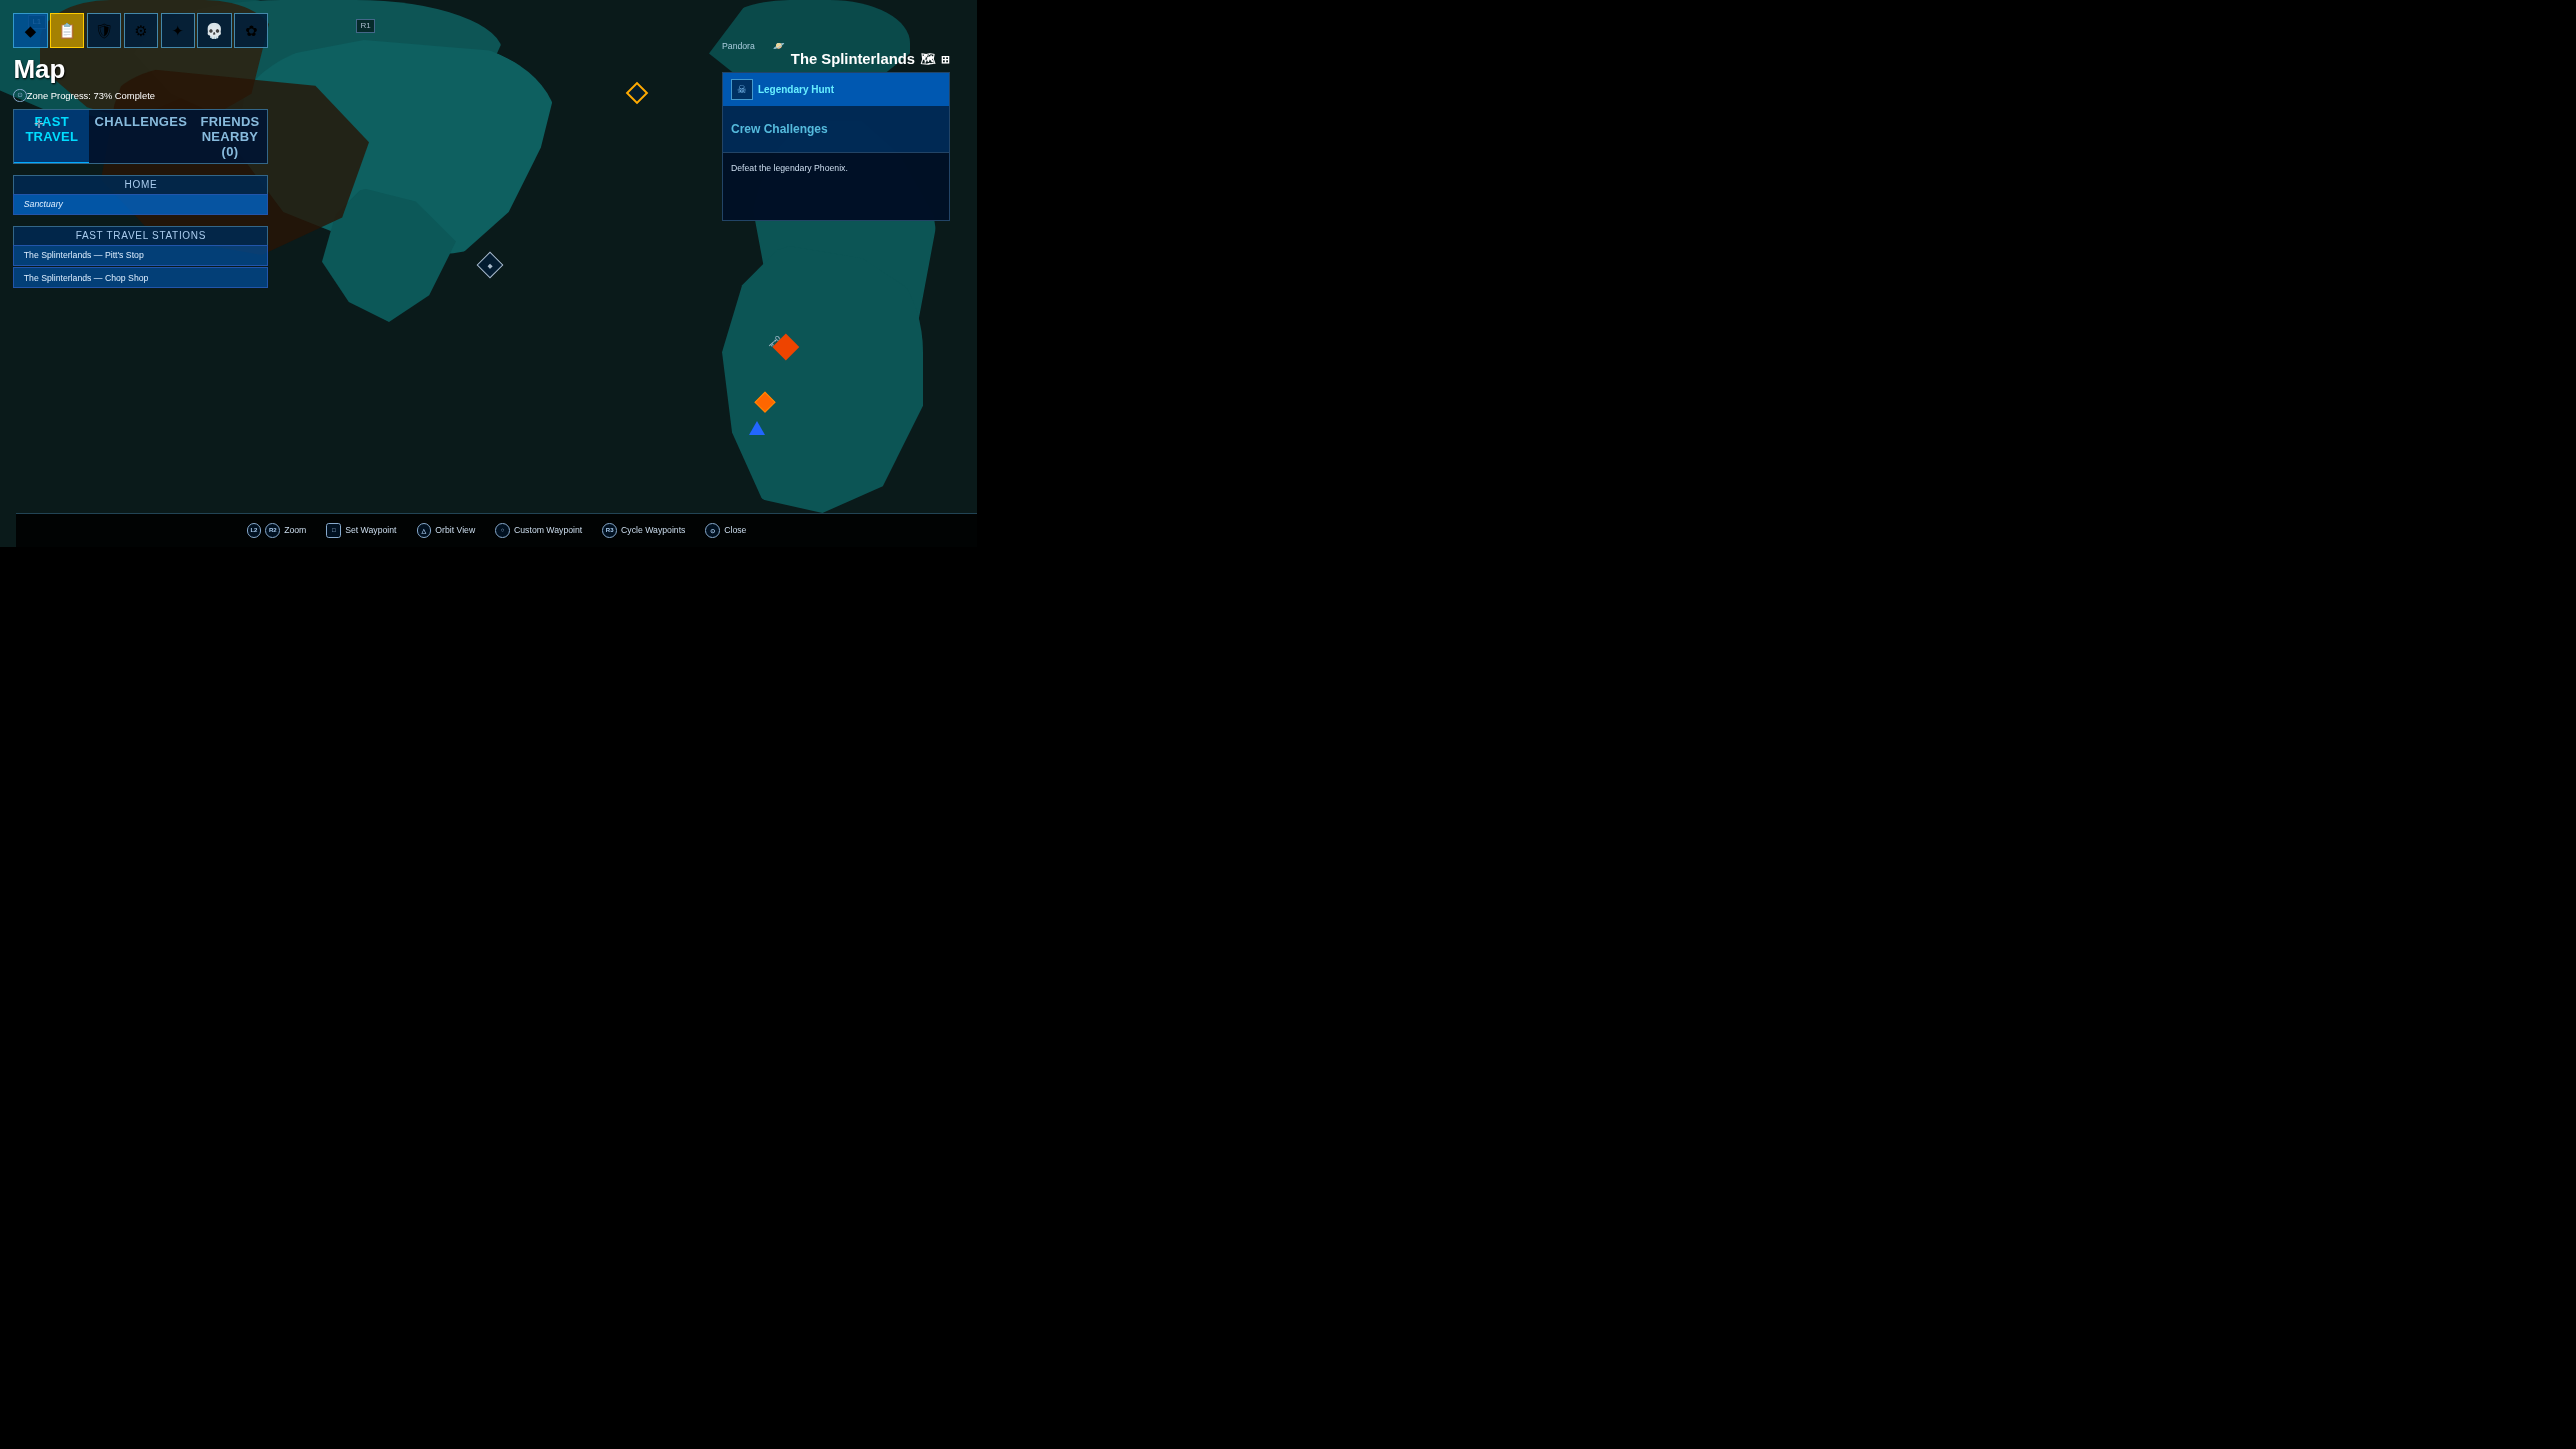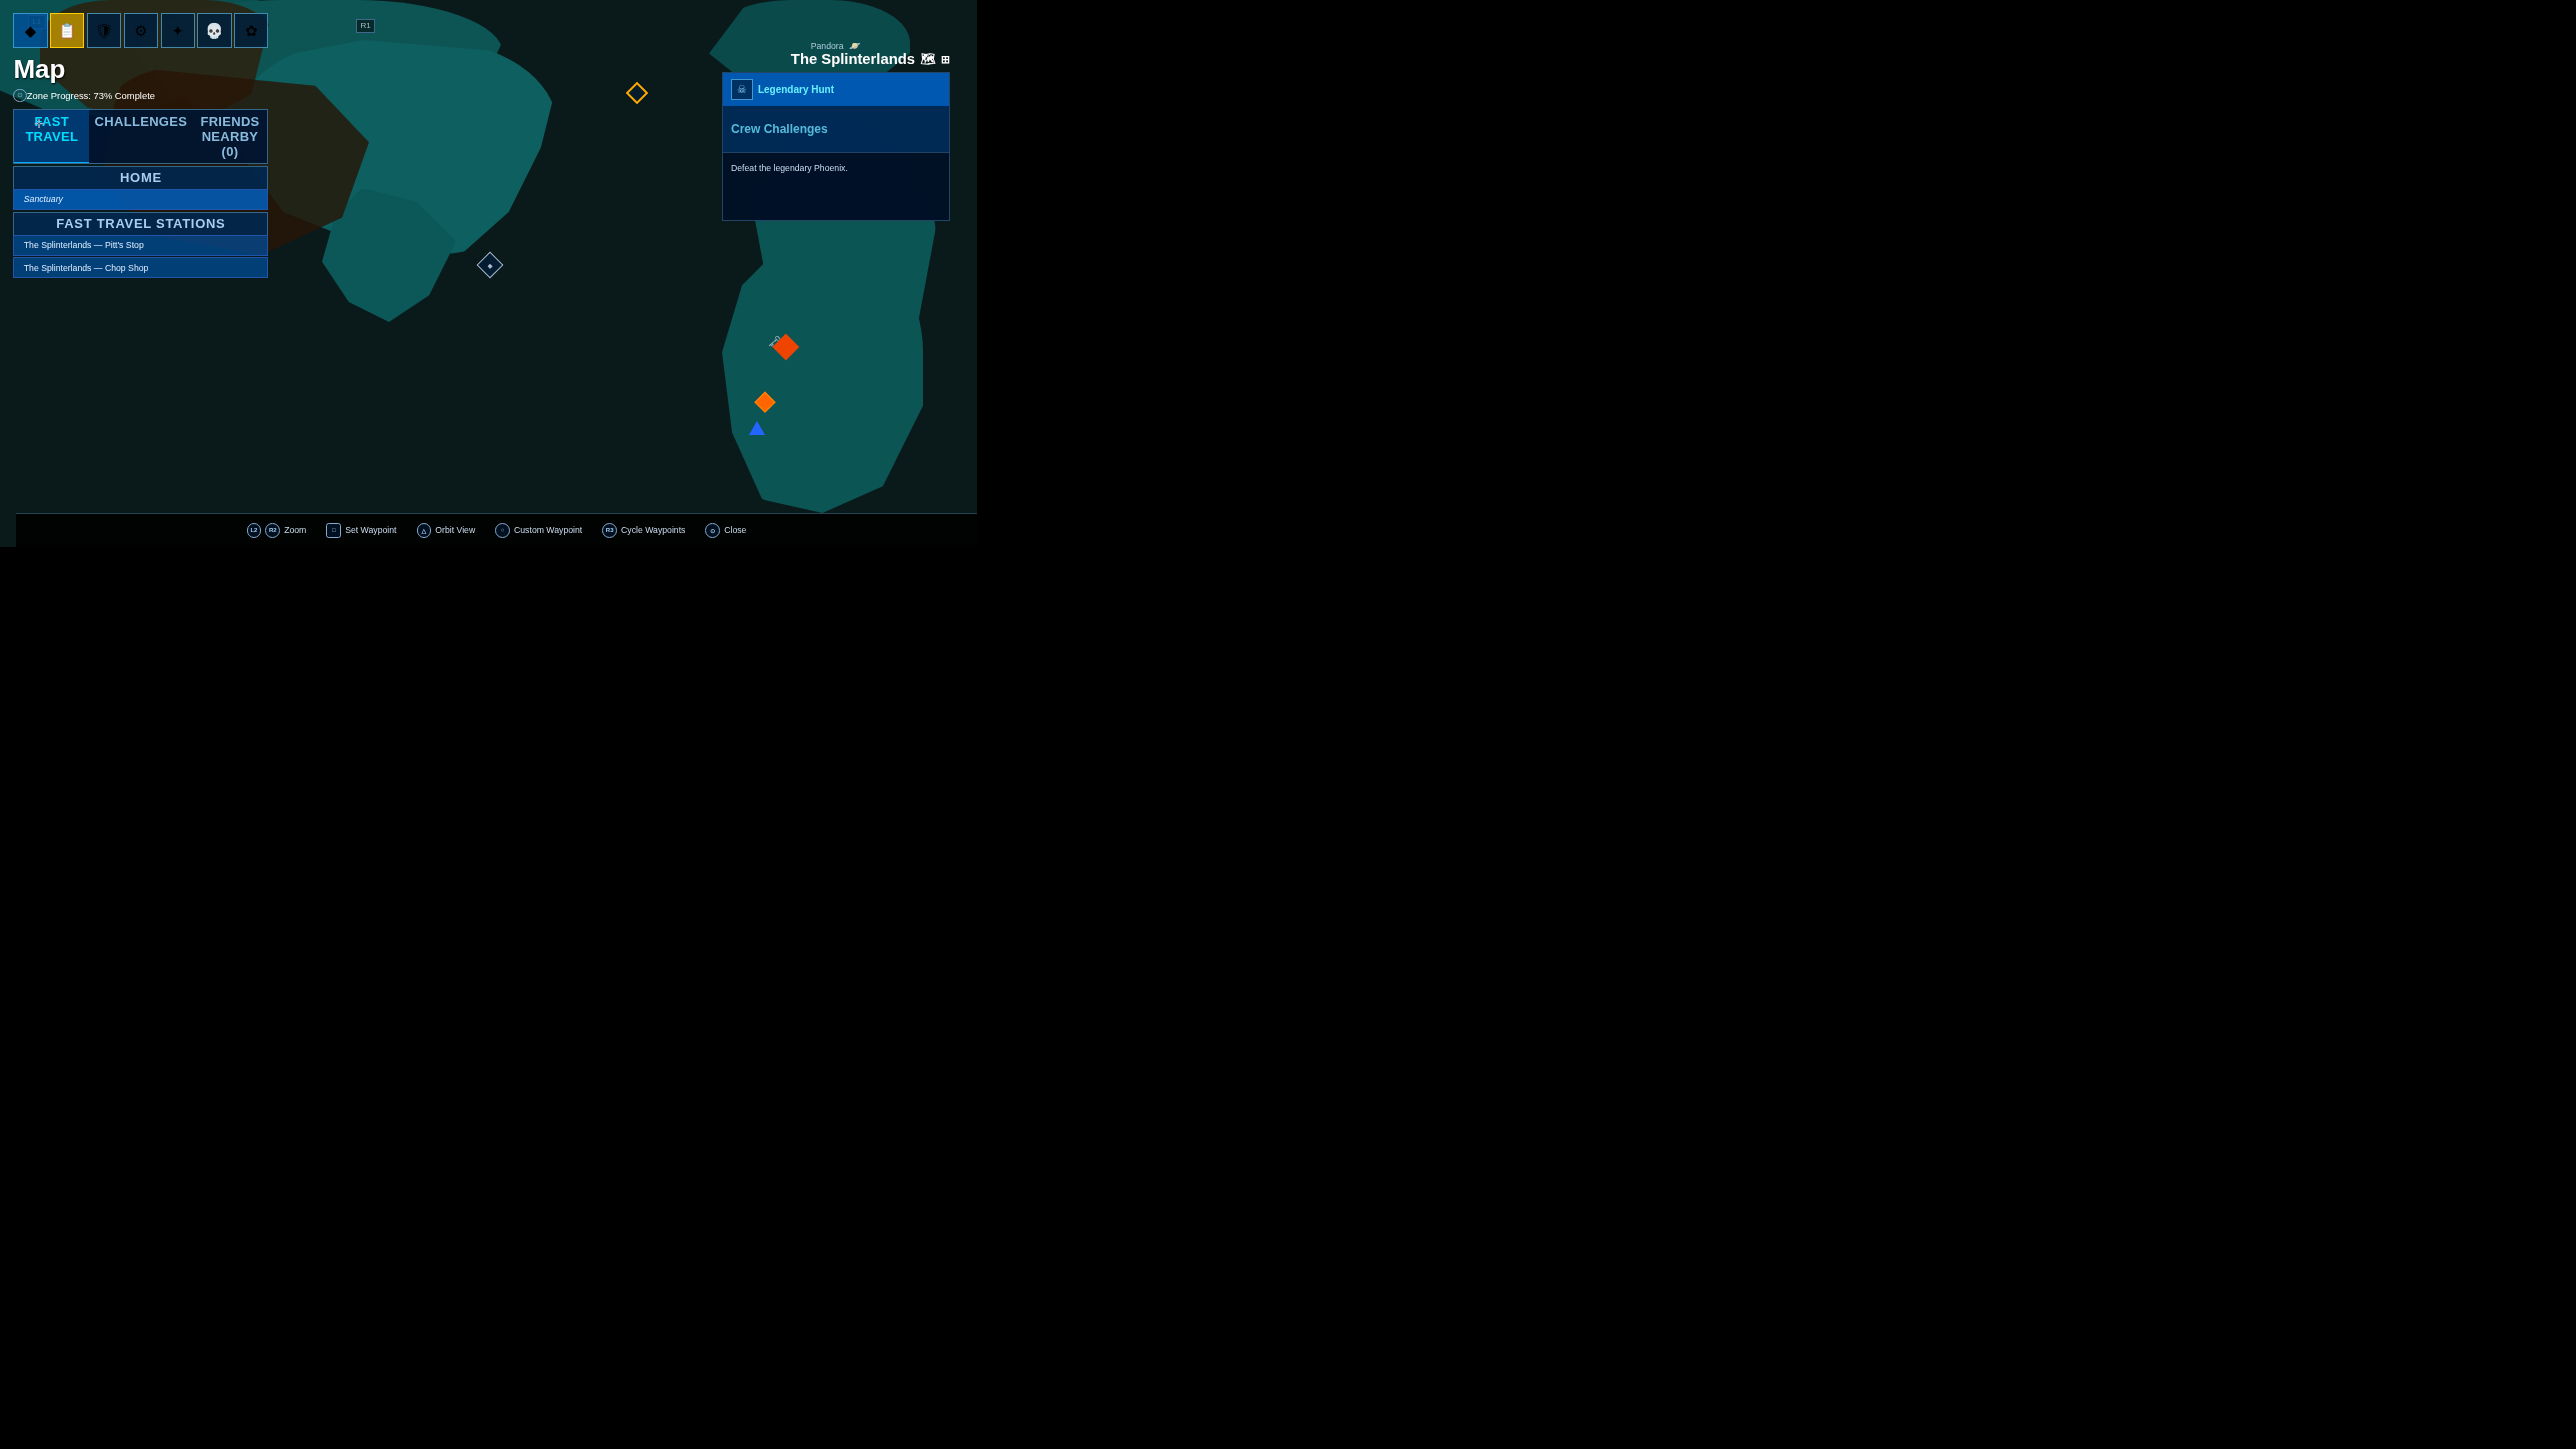--- a/index.html
+++ b/index.html
@@ -210,24 +210,24 @@
     }
 
     
     .section-header {
       background: rgba(0, 40, 80, 0.9);
       border: 0.7px solid #336688;
       border-bottom: none;
       padding: 3.4px 6.7px;
       text-align: center;
       color: #aaccee;
-      font-size: 13px;
+      font-size: 10px;
       letter-spacing: 0.7px;
-      font-weight: bold;
-      margin-top: 2px;
+      font-weight: normal;
+      margin-top: 11px;
     }
 
     .list-item {
       background: rgba(0, 80, 160, 0.7);
       border: 0.7px solid #2255aa;
       padding: 4.7px 9.4px;
       color: #ddeeFF;
       font-size: 8.7px;
       cursor: pointer;
       margin-bottom: 0.7px;
@@ -249,22 +249,22 @@
     #location-header {
       text-align: right;
       margin-bottom: 5.4px;
     }
 
     #planet-name {
       color: #aaccdd;
       font-size: 8.7px;
       display: flex;
       align-items: center;
-      justify-content: center;
-      gap: 6px;
+      justify-content: flex-start;
+      gap: 19px;
     }
 
     #area-name {
       color: #ffffff;
       font-size: 14.8px;
       font-weight: bold;
       display: flex;
       align-items: center;
       justify-content: flex-end;
       gap: 5.4px;

